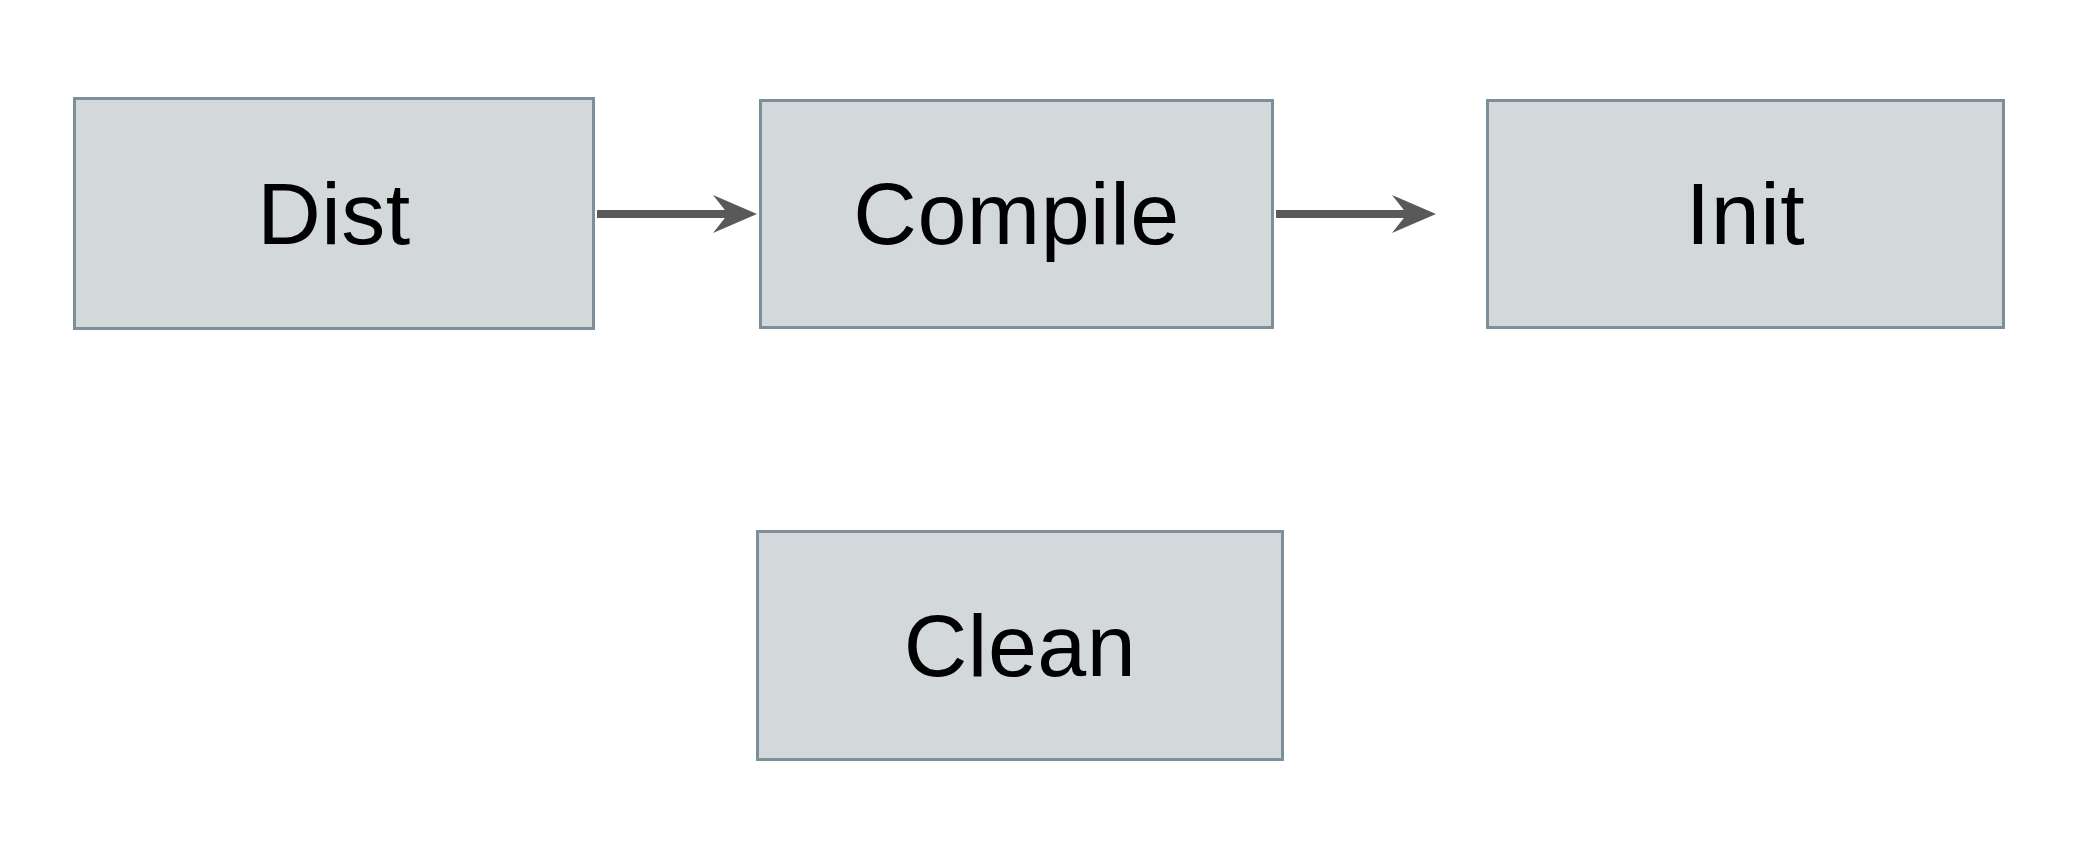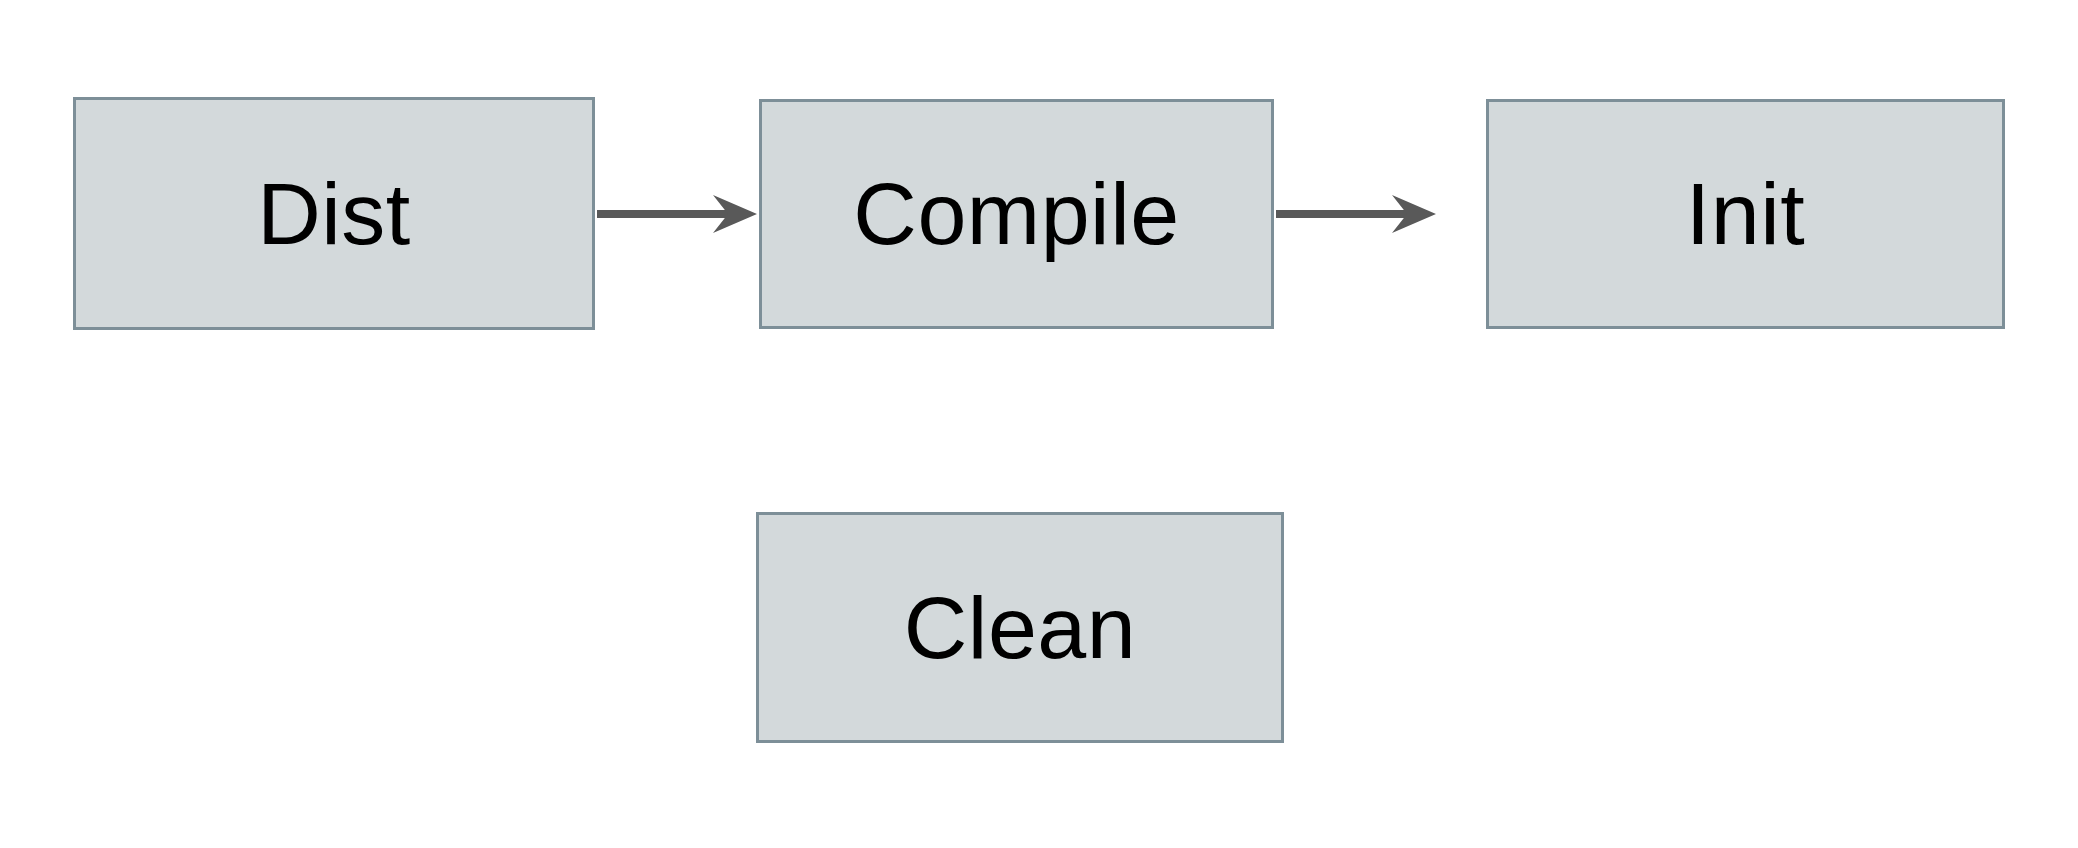--- a/index.html
+++ b/index.html
@@ -46,21 +46,21 @@
   .node-label {
     color: var(--text-color);
     font-size: 88px;
     line-height: 1;
     letter-spacing: 0.5px;
     white-space: nowrap;
   }
   .node-dist    { left: 73px;   top: 97px;  width: 522px; height: 233px; }
   .node-compile { left: 759px;  top: 99px;  width: 515px; height: 230px; }
   .node-init    { left: 1438px; top: 99px;  width: 519px; height: 230px; margin-left: 48px; }
-  .node-clean   { left: 756px;  top: 512px; width: 528px; height: 231px; }
+  .node-clean   { left: 756px;  top: 530px; width: 528px; height: 231px; }
 </style>
 </head>
 <body>
 
 <div class="canvas">
 
   <svg class="edges" viewBox="0 0 2078 848" xmlns="http://www.w3.org/2000/svg">
     <g>
       <line x1="597" y1="214" x2="729" y2="214"></line>
       <polygon points="713,195 757,214 713,233 728,214"></polygon>

